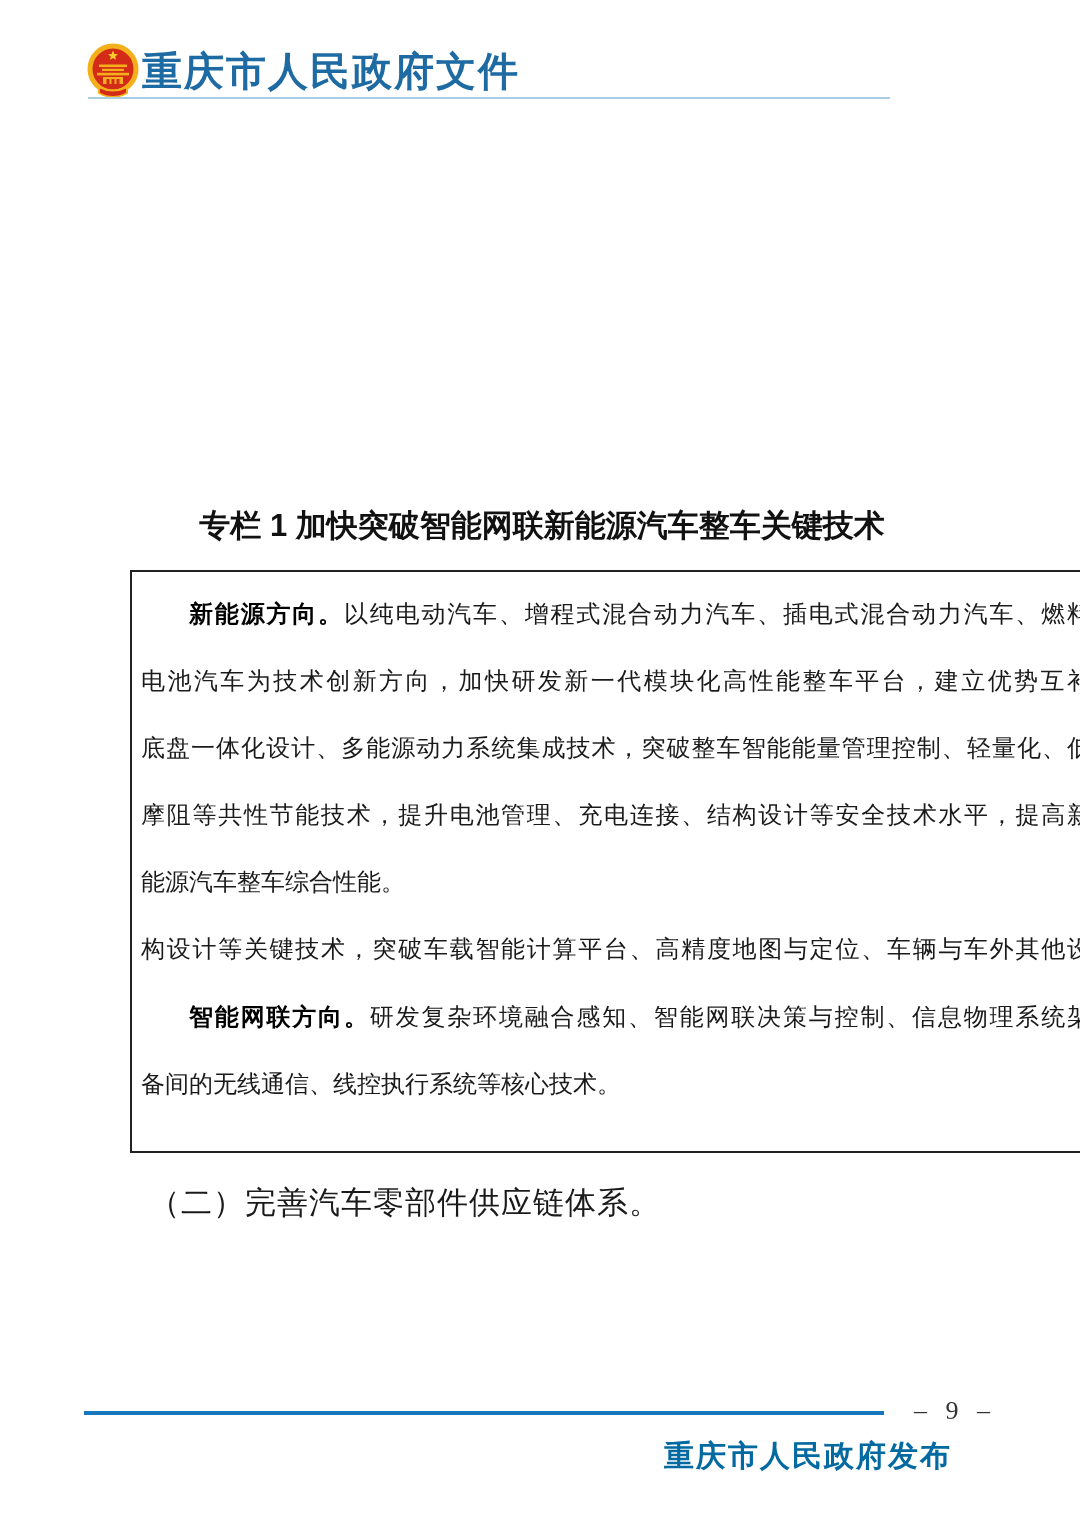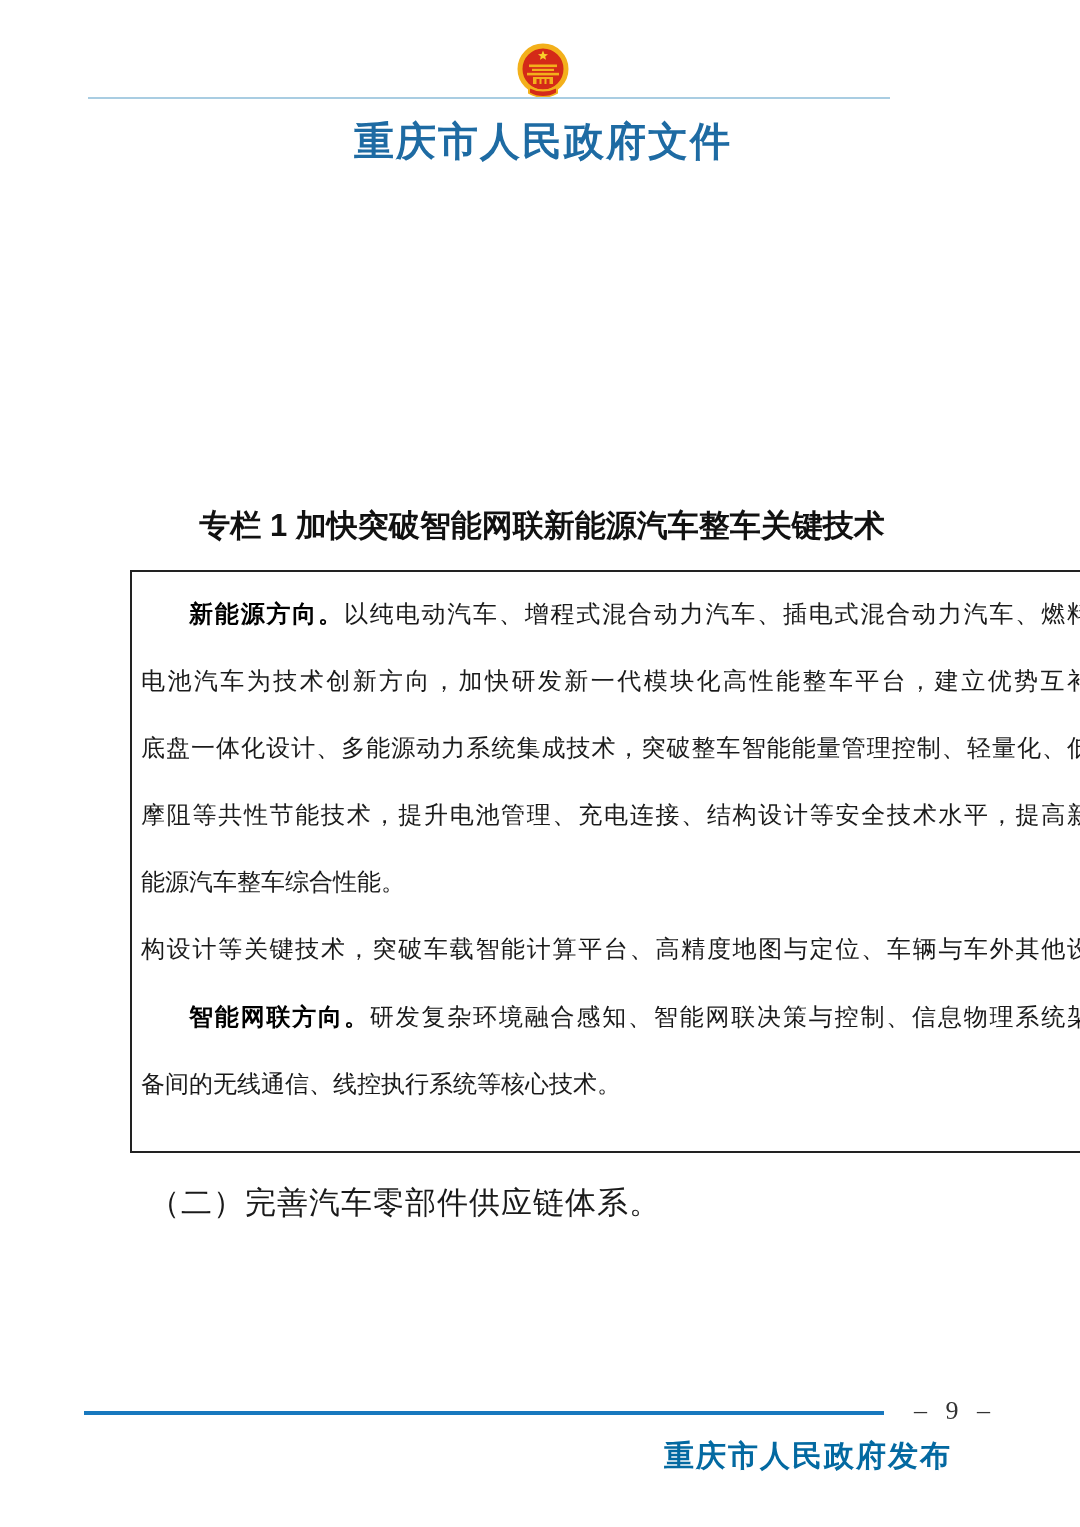--- a/index.html
+++ b/index.html
@@ -8,21 +8,21 @@
     background: #ffffff;
     font-family: "Liberation Sans", sans-serif;
     position: relative;
     overflow: hidden;
   }
   .page { position: absolute; inset: 0; background: #fff; }
 
   
   .header-row {
     position: absolute; left: 86px; top: 42px; right: 80px;
-    display: flex; align-items: center; gap: 14px; flex-direction: column;
+    display: flex; align-items: center; gap: 2px;
   }
   .emblem { width: 54px; height: 58px; flex: 0 0 auto; }
   .header-title {
     font-family: "Liberation Serif", "DejaVu Serif", serif;
     font-weight: bold; font-size: 40px; color: #1e6ba3;
     letter-spacing: 2px; white-space: nowrap;
   }
   .header-underline {
     position: absolute; left: 88px; top: 97px; width: 802px; height: 2px;
     background: #a9cde2;

